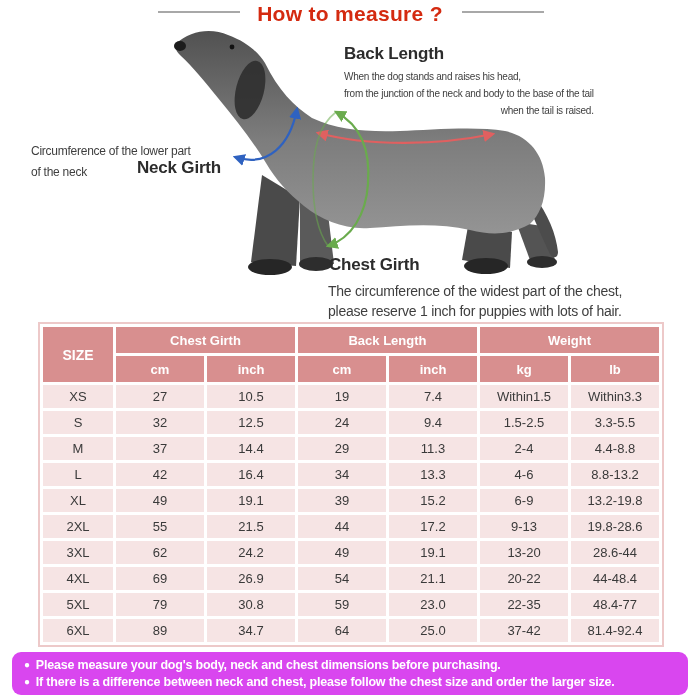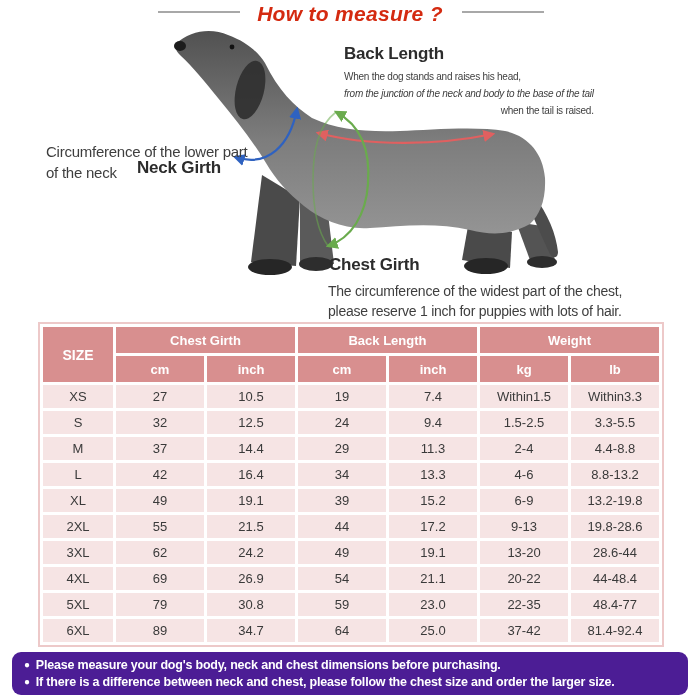--- a/index.html
+++ b/index.html
@@ -1,51 +1,51 @@
 <!DOCTYPE html>
 <html><head>
 <meta charset="utf-8">
 <style>
   html,body{margin:0;padding:0;background:#ffffff;}
   #page{position:relative;width:700px;height:700px;background:#ffffff;overflow:hidden;
         font-family:"Liberation Sans", sans-serif;}
 
   
-  .title-row{position:absolute;left:0;top:0;width:700px;height:30px;font-style:italic;}
+  .title-row{position:absolute;left:0;top:0;width:700px;height:30px;}
   .page-title{position:absolute;left:0;top:2px;width:700px;text-align:center;
               font-size:21px;font-weight:bold;color:#d42a10;letter-spacing:.3px;}
   .flank{position:absolute;top:11px;height:2px;width:82px;background:#a8a8a8;}
   .flank.left{left:158px;} .flank.right{left:462px;}
 
   
   .sec-head{font-size:17px;font-weight:bold;color:#2c2c2c;letter-spacing:-.2px;}
   .sec-body{font-size:10px;color:#3e3e3e;letter-spacing:-.25px;white-space:nowrap;}
   #back-length-block{position:absolute;left:344px;top:44px;}
   #back-length-block .sec-body{line-height:17px;margin-top:4px;}
   #neck-girth-head{position:absolute;left:137px;top:114px;margin-top:44px;}
-  #neck-girth-desc{position:absolute;left:46px;top:141px;font-size:15px;line-height:21px;}
+  #neck-girth-desc{position:absolute;left:31px;top:141px;font-size:12px;line-height:21px;}
   #chest-girth-head{position:absolute;left:329px;top:255px;}
   #chest-girth-desc{position:absolute;left:328px;top:281px;font-size:14px;line-height:20px;}
 
   
   #dog-svg{position:absolute;left:0;top:0;width:700px;height:330px;}
 
   
   .size-table{position:absolute;left:38px;top:322px;width:626px;
               border-collapse:separate;border-spacing:3px;background:#ffffff;
               border:2px solid #edc9c9;table-layout:fixed;}
   .size-table th{background:#d88f8f;color:#ffffff;font-size:13px;font-weight:bold;
                  height:26px;text-align:center;padding:0;}
   .size-table th.col-size{font-size:14px;}
   .size-table td{background:#f6e4e4;color:#3a3a3a;font-size:13px;height:23px;
                  text-align:center;padding:0;}
 
   
   .notes{position:absolute;left:12px;top:652px;width:676px;height:43px;
-         background:#4c1d95;border-radius:9px;box-sizing:border-box;
+         background:#d946ef;border-radius:9px;box-sizing:border-box;
          padding:5px 12px 0 12px;}
   .note-line{color:#ffffff;font-size:12.5px;font-weight:bold;line-height:17px;
              letter-spacing:-.2px;white-space:nowrap;}
   .bullet{display:inline-block;font-size:10px;margin-right:6px;transform:translateY(-1px);}
 </style>
 </head>
 <body>
 
 <div id="page">
 
@@ -108,21 +108,21 @@
 
     <path d="M318,133 C370,147 440,145 493,134" fill="none" stroke="#e06060" stroke-width="2.2" marker-start="url(#ah-red)" marker-end="url(#ah-red)"></path>
     <path d="M297,109 C290,145 268,168 235,157" fill="none" stroke="#2f62c0" stroke-width="2.2" marker-start="url(#ah-blue)" marker-end="url(#ah-blue)"></path>
     <path d="M336,112 C318,126 313,150 313,180 C313,210 318,232 328,246" fill="none" stroke="#6aab4d" stroke-width="1.6" opacity="0.55"></path>
     <path d="M336,112 C366,128 370,158 368,184 C366,214 352,238 328,246" fill="none" stroke="#6aab4d" stroke-width="2.2" marker-start="url(#ah-green)" marker-end="url(#ah-green)"></path>
   </svg>
 
   <div id="back-length-block">
     <div class="sec-head">Back Length</div>
     <div class="sec-body">When the dog stands and raises his head,</div>
-    <div class="sec-body" style="margin-top:0;font-style:italic;">from the junction of the neck and body to the base of the tail</div>
+    <div class="sec-body" style="margin-top:0;">from the junction of the neck and body to the base of the tail</div>
     <div class="sec-body" style="margin-top:0;text-align:right;">when the tail is raised.</div>
   </div>
 
   <div id="neck-girth-head" class="sec-head">Neck Girth</div>
   <div id="neck-girth-desc" class="sec-body">
     <div>Circumference of the lower part</div>
     <div>of the neck</div>
   </div>
 
   <div id="chest-girth-head" class="sec-head">Chest Girth</div>

